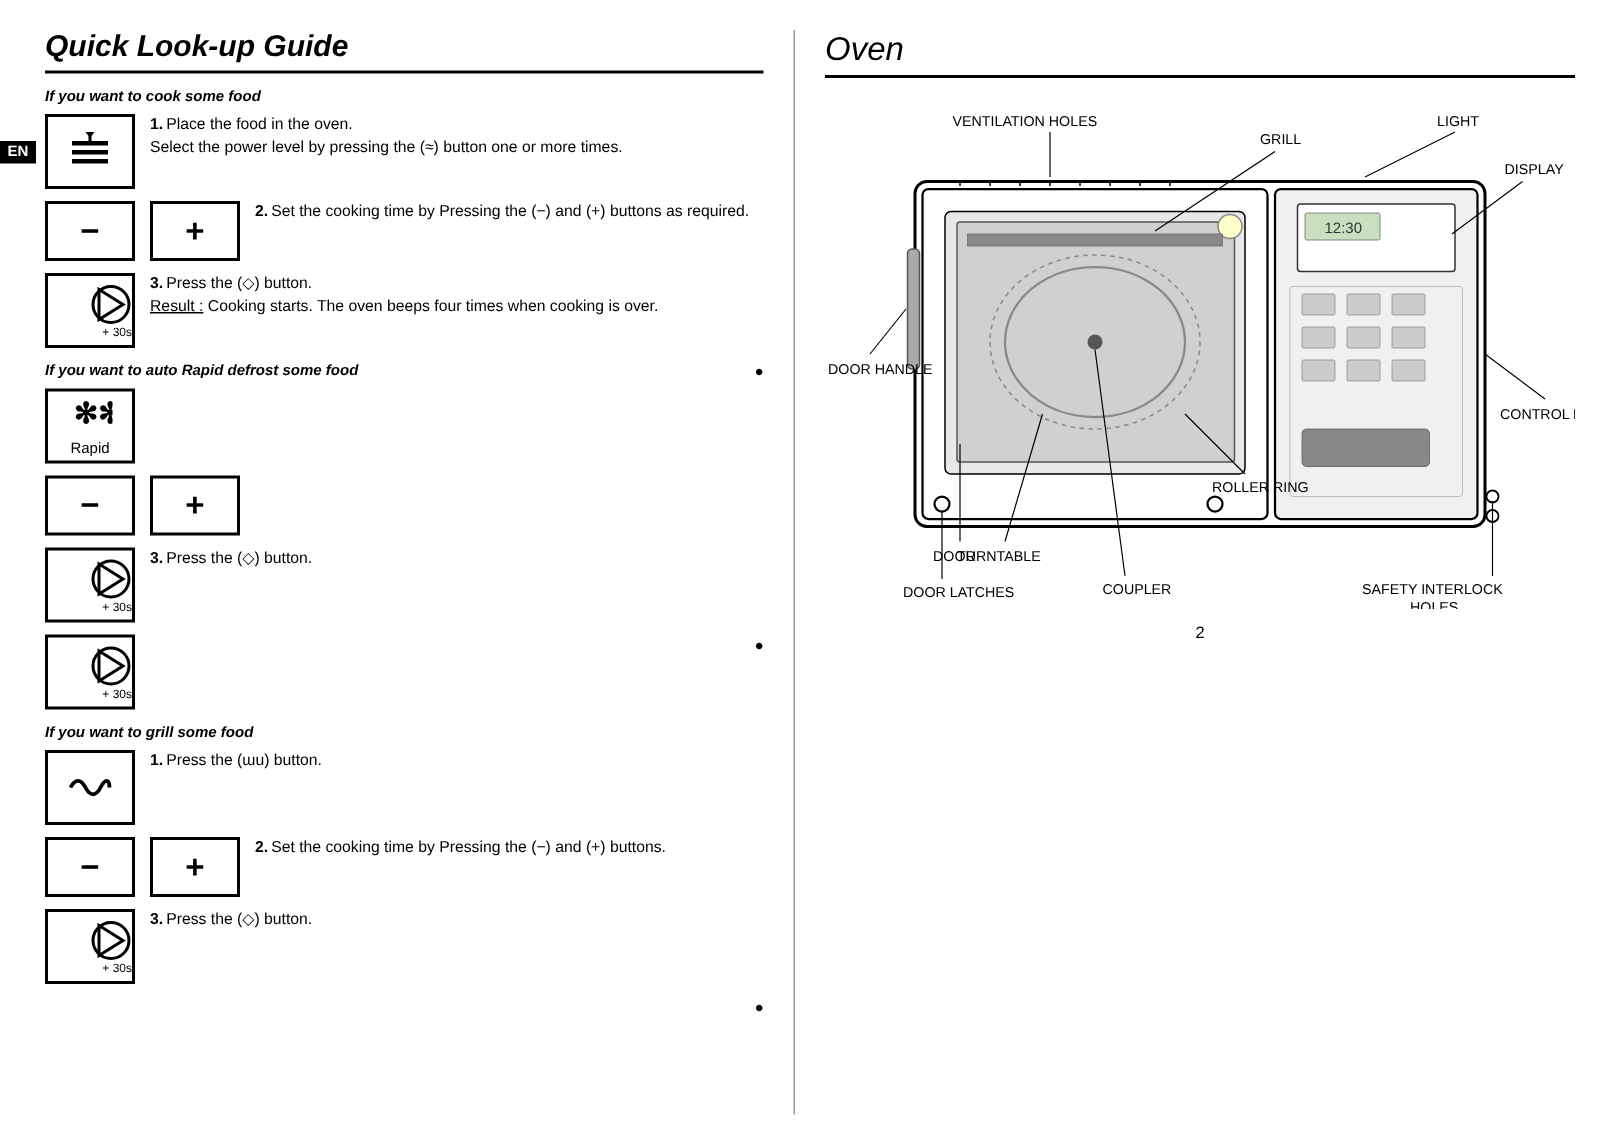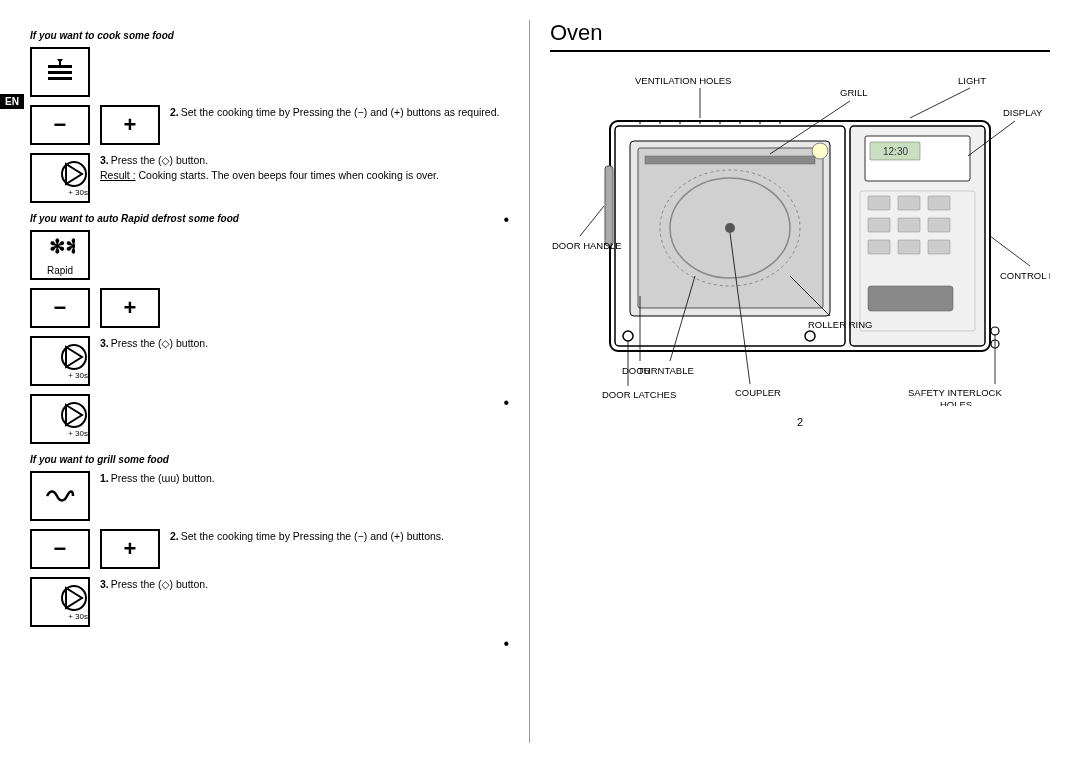--- a/index.html
+++ b/index.html
@@ -114,20 +114,21 @@
       flex-shrink: 0;
       font-size: 8px;
     }
     
     .right-col {
       width: 550px;
       padding-left: 20px;
     }
     .right-section-title {
       font-size: 22px;
+      font-style: italic;
       border-bottom: 2px solid #000;
       padding-bottom: 4px;
       margin-bottom: 14px;
       font-weight: normal;
     }
     .oven-diagram {
       position: relative;
       width: 500px;
       height: 340px;
       margin: 0 auto;
@@ -148,33 +149,38 @@
     }
   </style>
 </head>
 <body>
 
 <div class="page">
 
   <div class="left-col">
     <div class="en-badge">EN</div>
 
+    <div class="section-title">Quick Look-up Guide</div>
 
     <div class="subsection-title">If you want to cook some food</div>
 
     <div class="step-group">
       <div class="icon-row">
         <div class="icon-box">
           <svg viewBox="0 0 30 30">
             <rect x="3" y="8" width="24" height="3" fill="#000"></rect>
             <rect x="3" y="14" width="24" height="3" fill="#000"></rect>
             <rect x="3" y="20" width="24" height="3" fill="#000"></rect>
             <line x1="15" y1="2" x2="15" y2="8" stroke="#000" stroke-width="2"></line>
             <polygon points="12,2 18,2 15,6" fill="#000"></polygon>
           </svg>
+        </div>
+        <div class="step-text">
+          <span class="step-num">1.</span>Place the food in the oven.<br>
+          Select the power level by pressing the (<span style="font-style:italic">≈</span>) button one or more times.
         </div>
       </div>
     </div>
 
     <div class="step-group">
       <div class="icon-row">
         <div class="pm-box">−</div>
         <div class="pm-box">+</div>
         <div class="step-text">
           <span class="step-num">2.</span>Set the cooking time by Pressing the (−) and (+) buttons as required.

